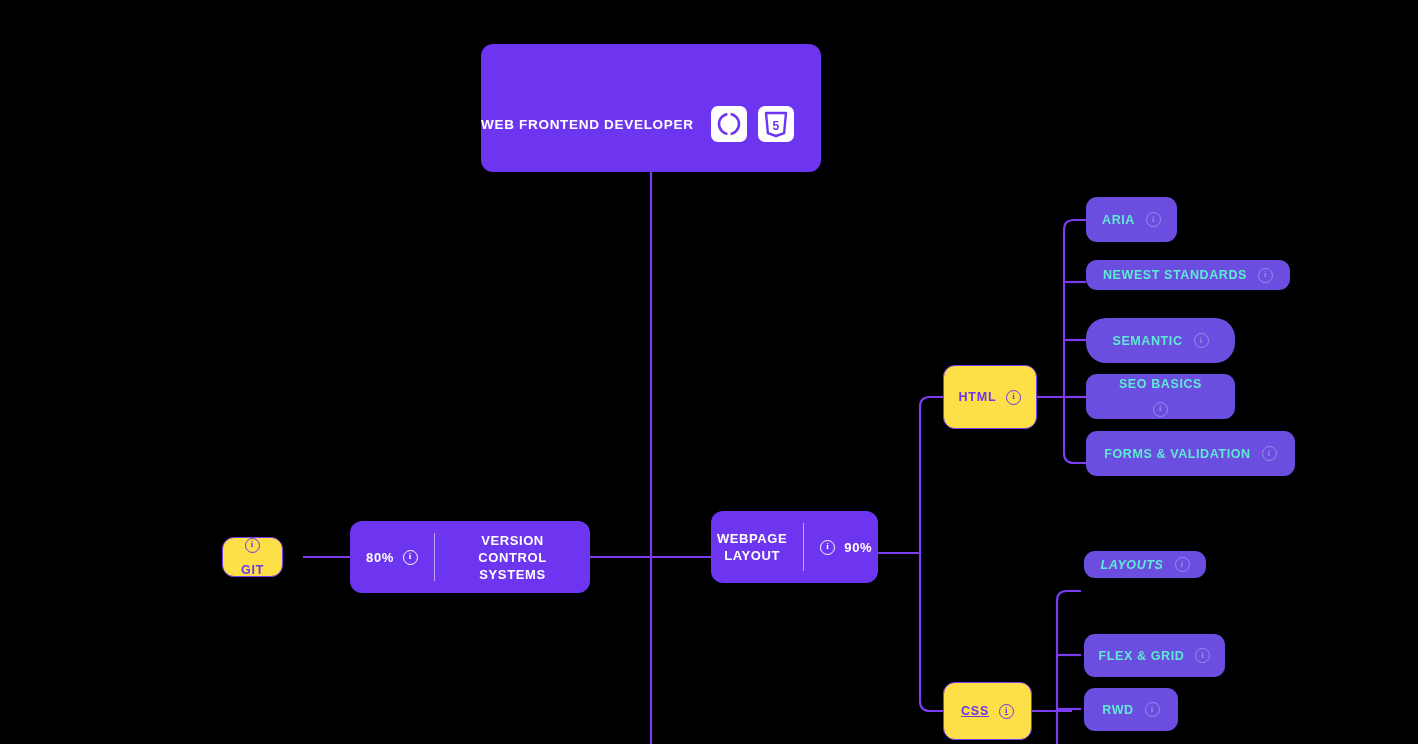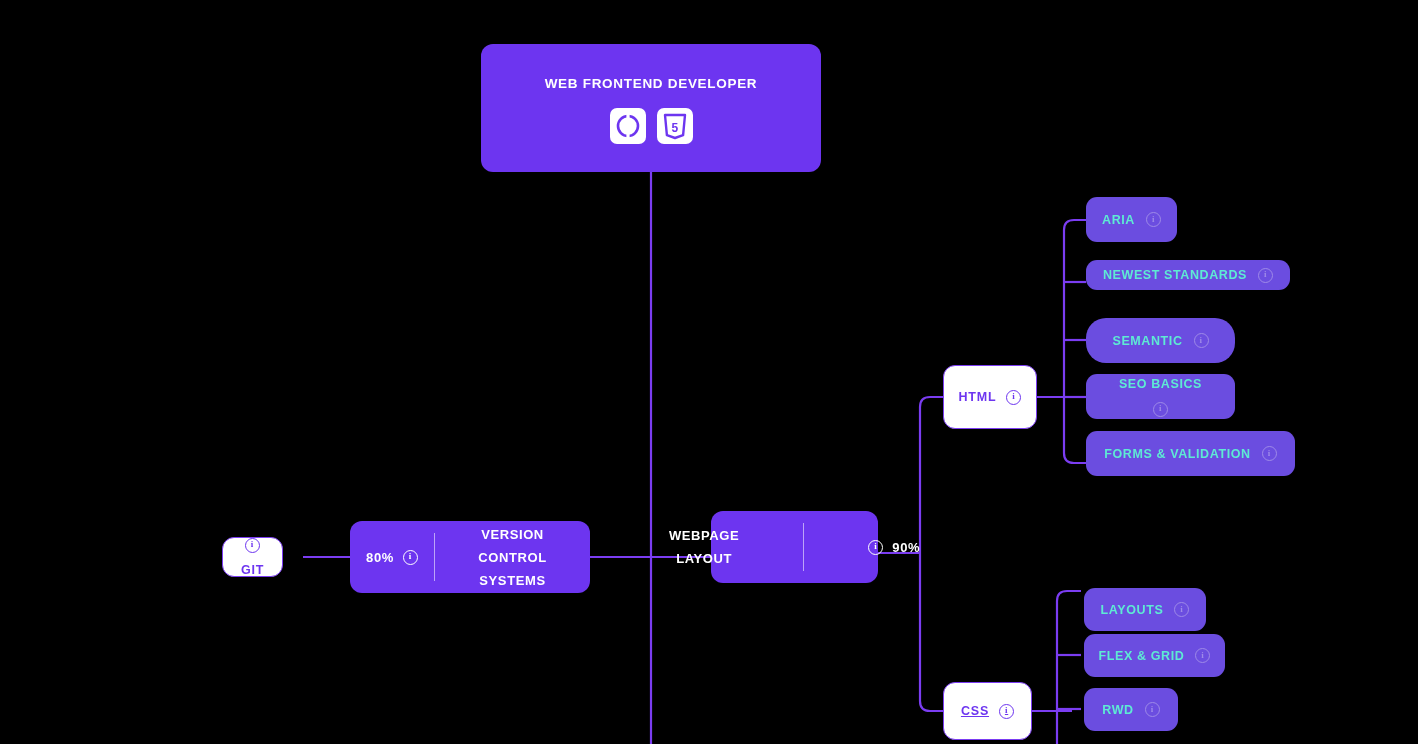--- a/index.html
+++ b/index.html
@@ -27,21 +27,21 @@
     border-radius:10px;
     white-space:nowrap;
     letter-spacing:0.5px;
   }
 
   
   .root {
     left:481px; top:44px; width:340px; height:128px;
     background:#6d35f0;
     border-radius:12px;
-    flex-direction:column;
+    flex-direction:row;
     justify-content:flex-start;
     padding-top:32px;
     gap:17px;
   }
   .root-title {
     color:#ffffff;
     font-size:13.5px;
     font-weight:bold;
     letter-spacing:0.7px;
   }
@@ -62,31 +62,31 @@
     font-size:13px;
     letter-spacing:0.6px;
     display:flex;
     align-items:stretch;
   }
   .primary .seg {
     display:flex; align-items:center; justify-content:center;
     gap:9px;
     padding:8px 16px;
     text-align:center;
-    line-height:23px;
+    line-height:17px;
   }
   .primary .divider {
     width:1px; background:rgba(255,255,255,0.55);
     margin:12px 0;
     flex:0 0 1px;
   }
 
   
   .outline {
-    background:#ffffff;
+    background:#fde047;
     border:1.6px solid #7b3df2;
     border-radius:12px;
     color:#6d35f0;
     font-weight:bold;
     font-size:12.5px;
     letter-spacing:0.8px;
     gap:10px;
     text-align:right;
   }
 
@@ -181,21 +181,21 @@
     <div class="seg" style="flex:0 0 84px;">
       <span>80%</span>
       <span class="info w"></span>
     </div>
     <div class="divider"></div>
     <div class="seg" style="flex:1; white-space:normal;">
       <span>VERSION CONTROL SYSTEMS</span>
     </div>
   </div>
 
-  <div class="node primary" style="left:711px; top:511px; width:167px; height:72px;gap:48px;">
+  <div class="node primary" style="left:711px; top:511px; width:167px; height:72px;">
     <div class="seg" style="flex:0 0 91px; white-space:normal;">
       <span>WEBPAGE LAYOUT</span>
     </div>
     <div class="divider"></div>
     <div class="seg" style="flex:1;">
       <span class="info w"></span>
       <span>90%</span>
     </div>
   </div>
 
@@ -227,21 +227,21 @@
   <div class="node leaf" style="left:1086px; top:374px; width:149px; height:45px;flex-direction:column;">
     <span>SEO BASICS</span>
     <span class="info l"></span>
   </div>
 
   <div class="node leaf" style="left:1086px; top:431px; width:209px; height:45px;">
     <span>FORMS &amp; VALIDATION</span>
     <span class="info l"></span>
   </div>
 
-  <div class="node leaf" style="left:1084px; top:588px; width:122px; height:43px;">
+  <div class="node leaf" style="left:1084px; top:551px; width:122px; height:27px;font-style:italic;">
     <span>LAYOUTS</span>
     <span class="info l"></span>
   </div>
 
   <div class="node leaf" style="left:1084px; top:634px; width:141px; height:43px;">
     <span>FLEX &amp; GRID</span>
     <span class="info l"></span>
   </div>
 
   <div class="node leaf" style="left:1084px; top:688px; width:94px; height:43px;">

